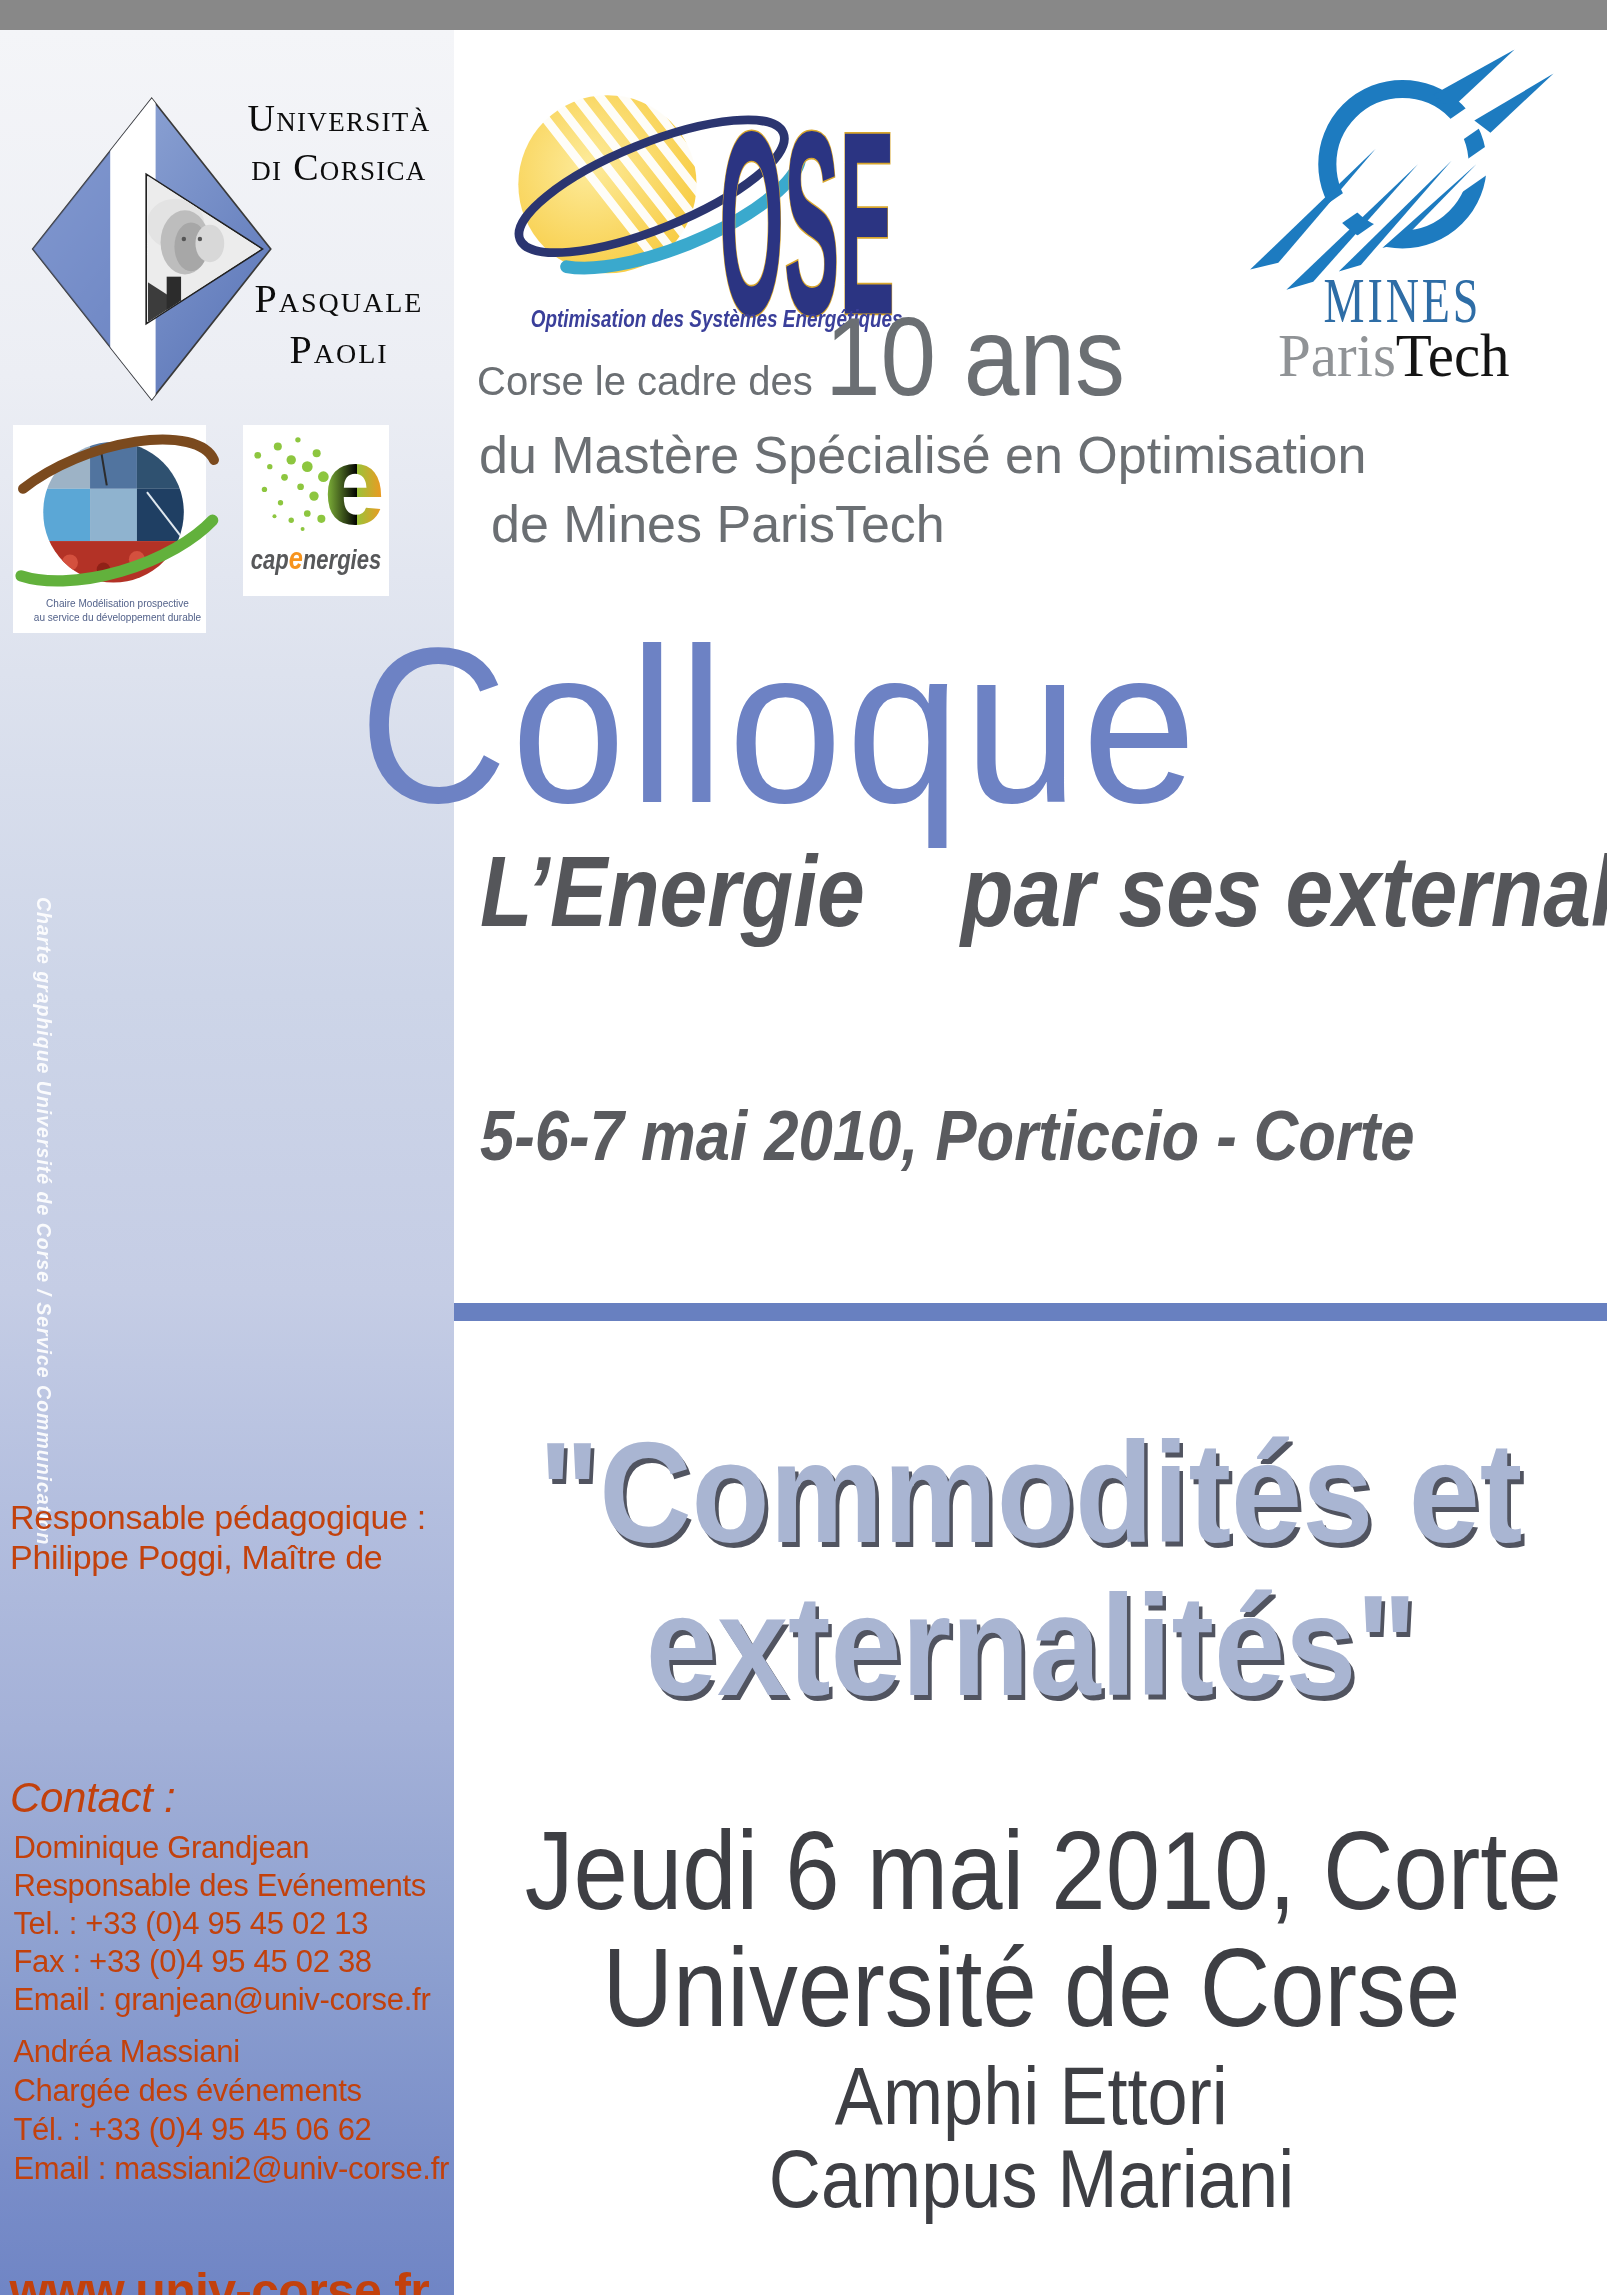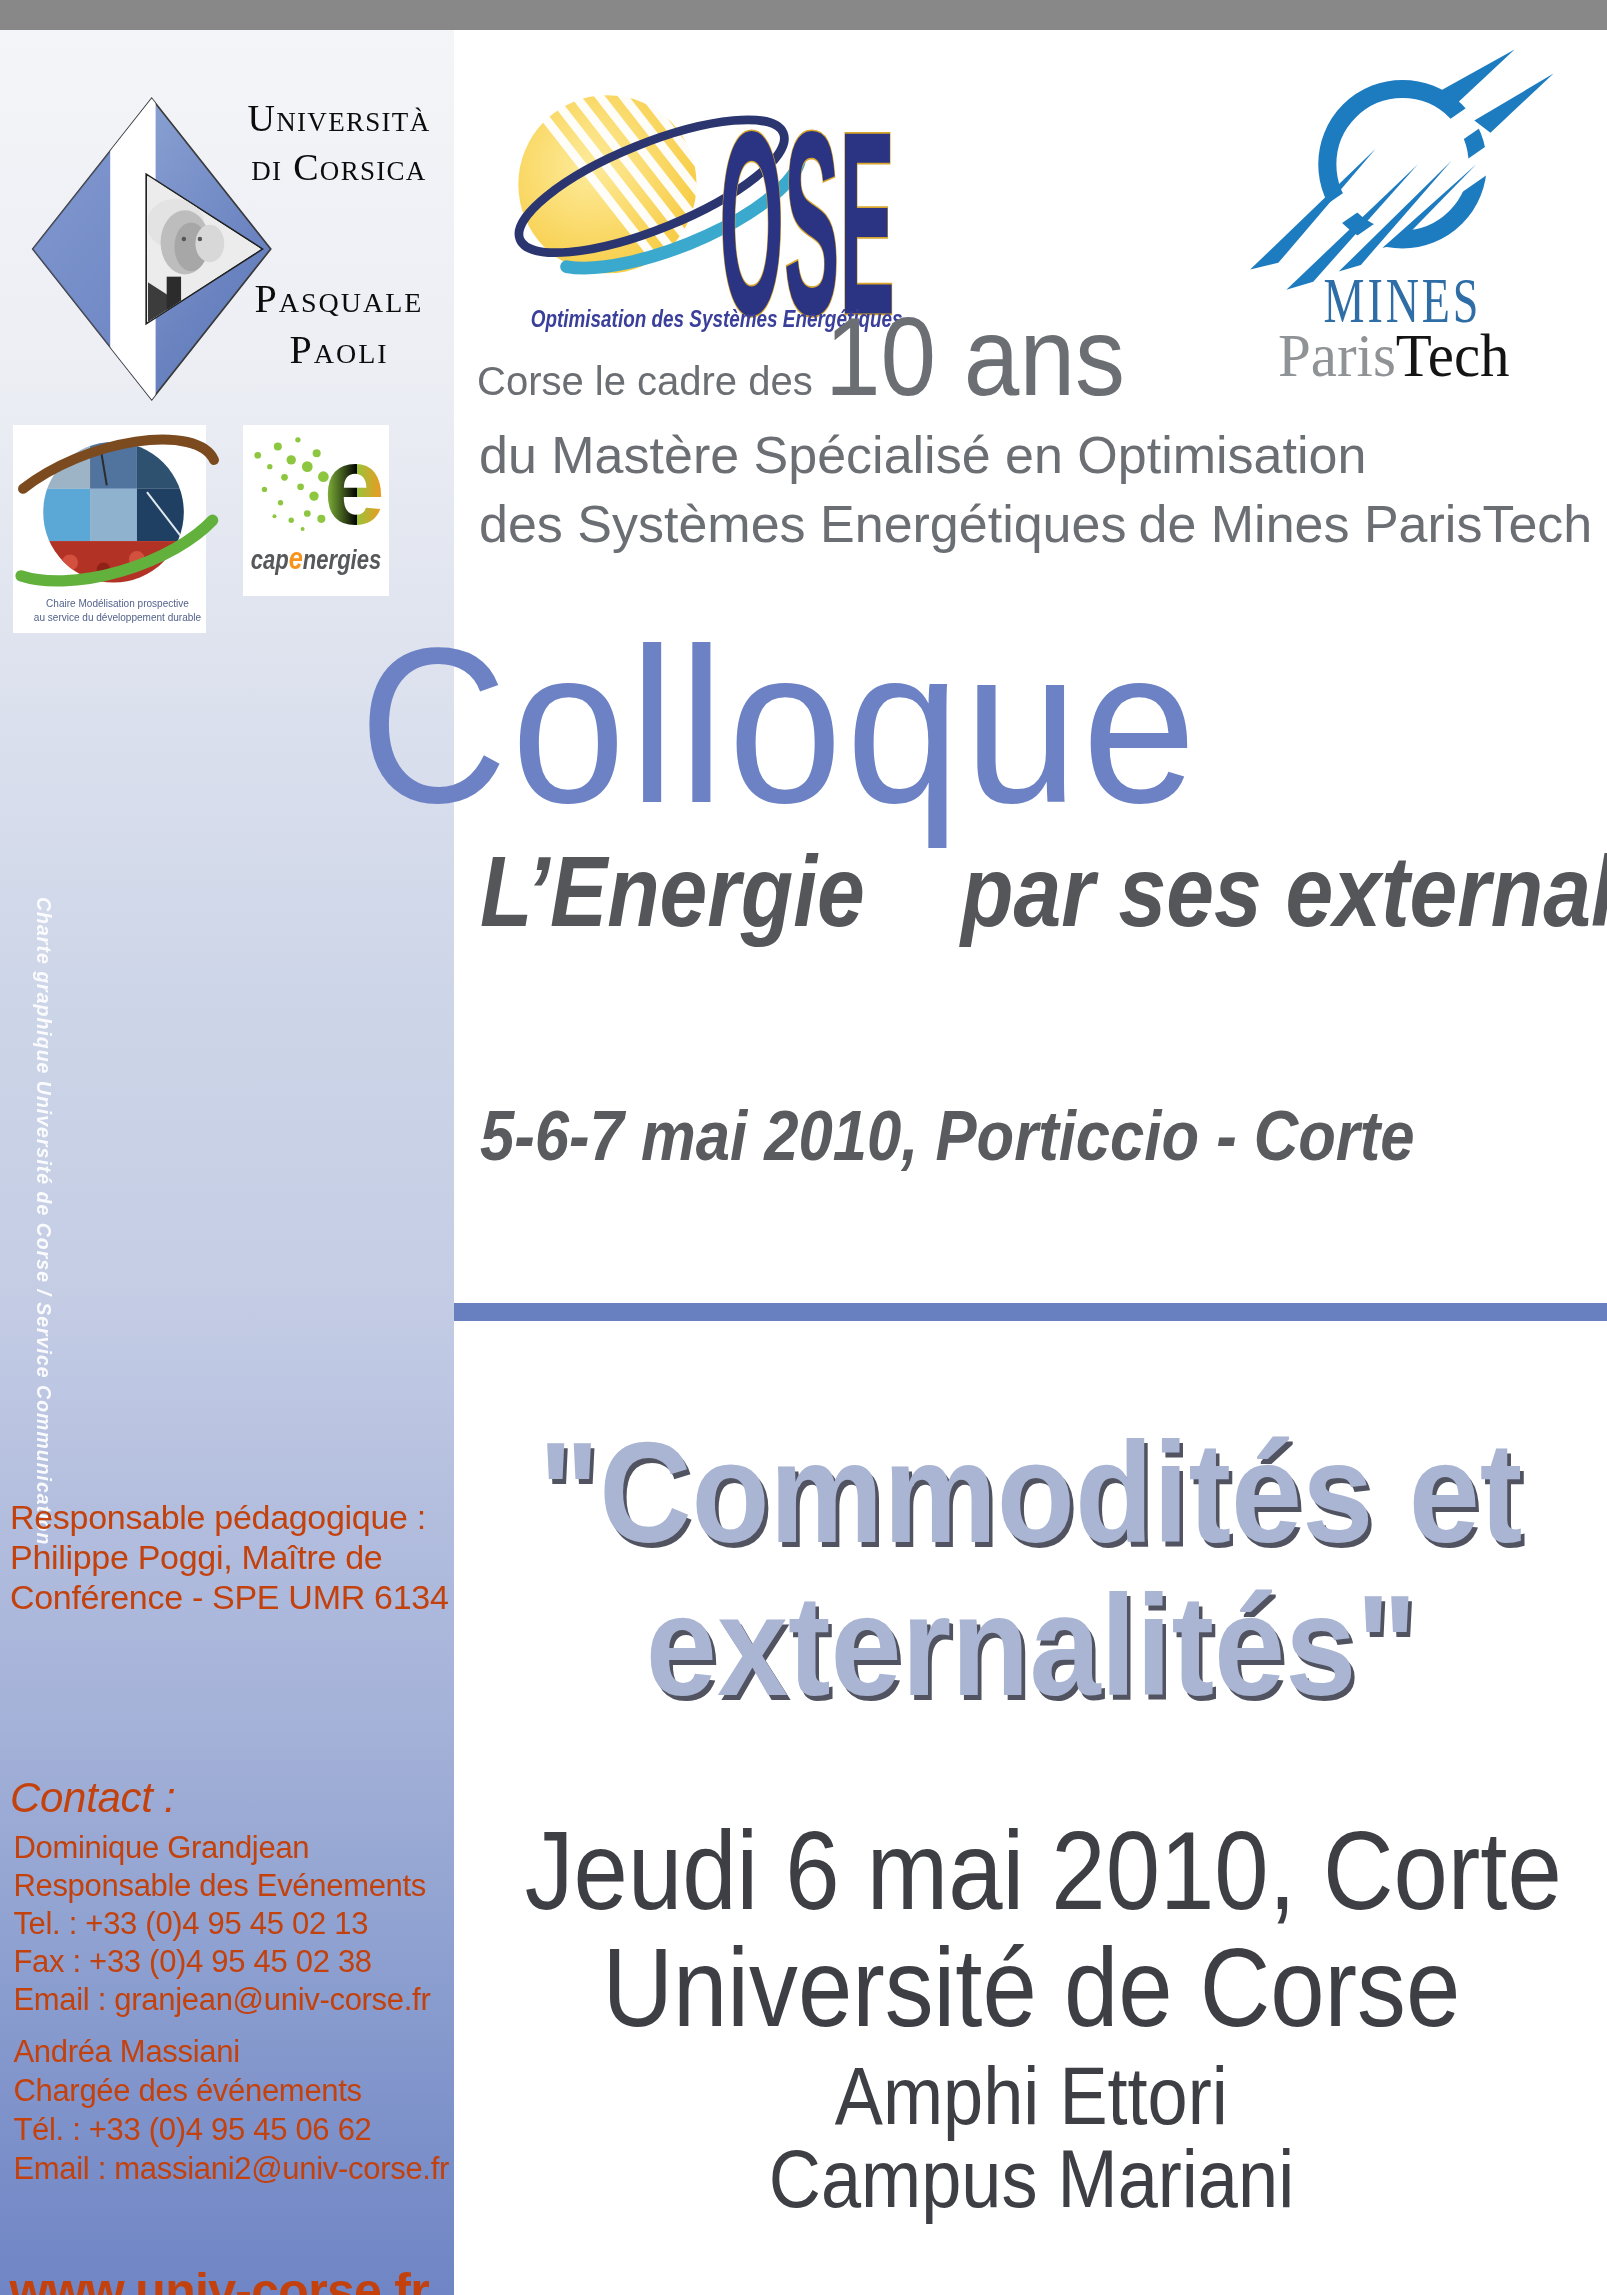--- a/index.html
+++ b/index.html
@@ -241,21 +241,20 @@
       </text>
     </svg>
   </div>
 
   <div class="intro intro-line1">
     <span class="intro-small">Corse le cadre des</span>
     <span class="intro-big">10 ans</span>
   </div>
   <div class="intro intro-line2">du Mastère Spécialisé en Optimisation</div>
   <div class="intro intro-line3">
-    <span>des Systèmes Energétiques</span>
     <span class="intro-suffix">de Mines ParisTech</span>
   </div>
 
   <div class="kicker">Colloque</div>
 
   <div class="title-block">
     <div class="tl">L’Energie</div>
     <div class="tl">par ses externalités</div>
   </div>
 
@@ -281,21 +280,20 @@
   </div>
   <div class="when when4">
     <span>Campus Mariani</span>
   </div>
 
   <div class="vertical-note">Charte graphique Université de Corse / Service Communication</div>
 
   <div class="side-block pedagogy">
     <div>Responsable pédagogique :</div>
     <div>Philippe Poggi, Maître de</div>
-    <div>Conférence - SPE UMR 6134</div>
   </div>
 
   <div class="side-block contact-heading">Contact :</div>
 
   <div class="side-block contact1">
     <div>Dominique Grandjean</div>
     <div>Responsable des Evénements</div>
     <div>Tel. : +33 (0)4 95 45 02 13</div>
     <div>Fax : +33 (0)4 95 45 02 38</div>
     <div>Email : granjean@univ-corse.fr</div>

